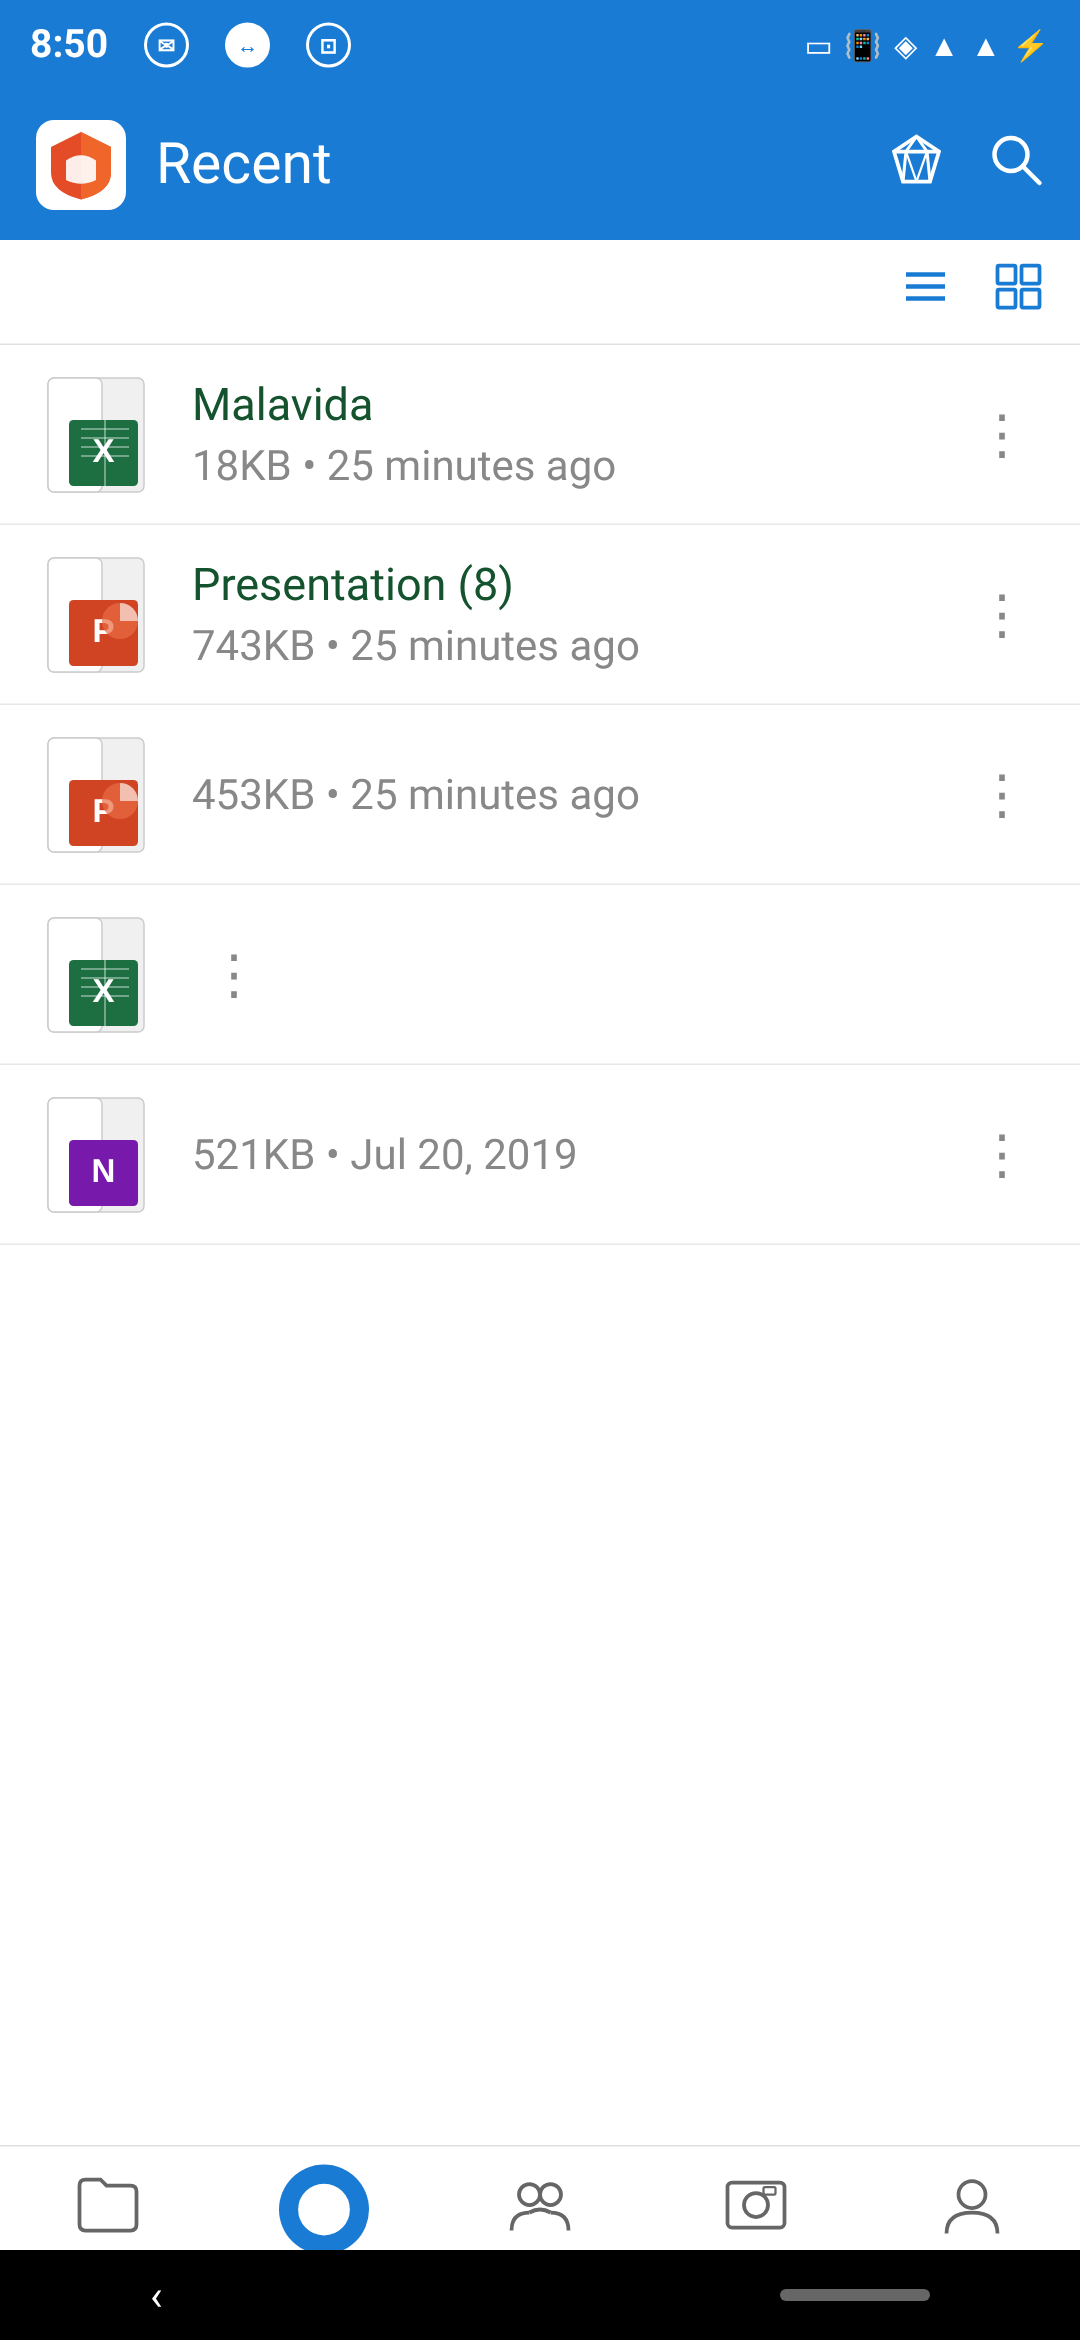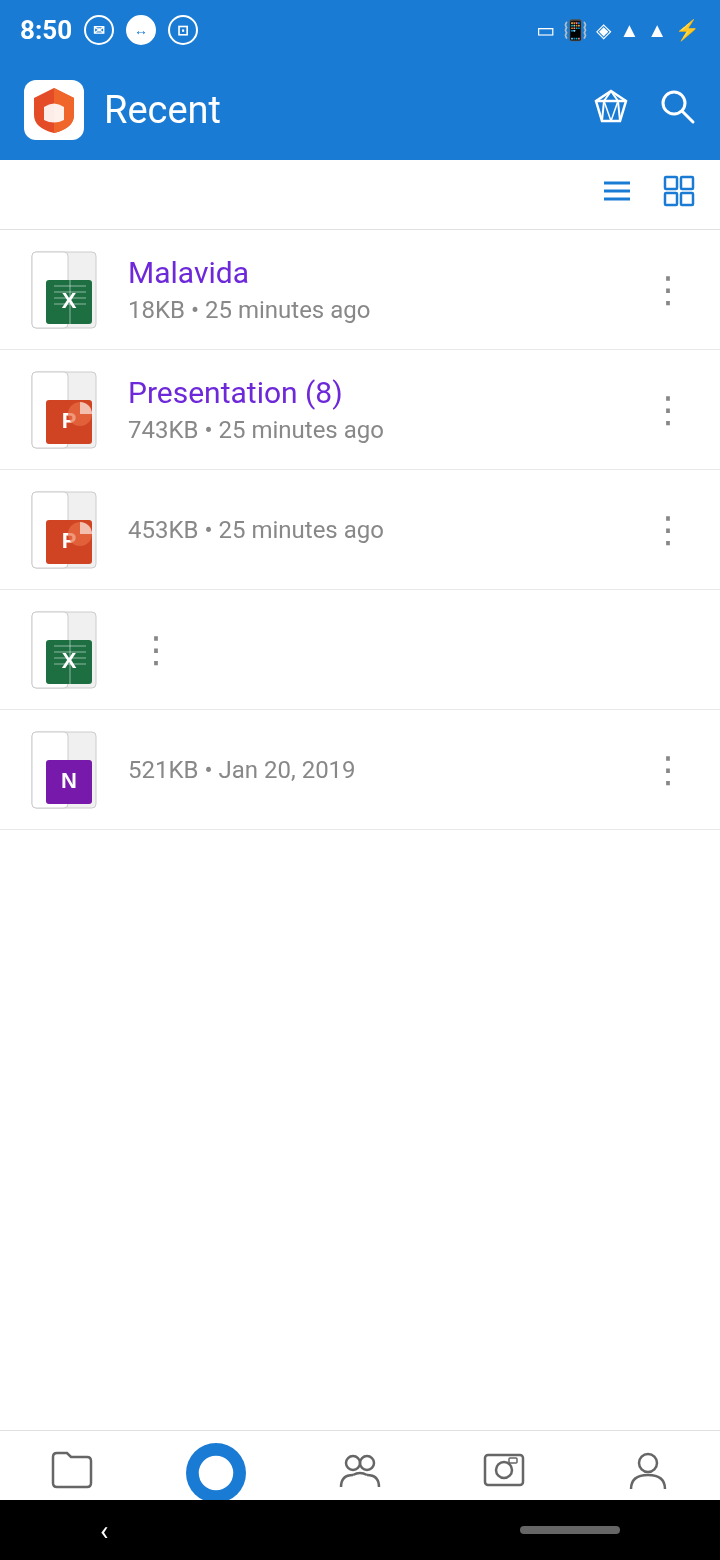--- a/index.html
+++ b/index.html
@@ -18,21 +18,21 @@
       height: 60px;
       display: flex;
       align-items: center;
       justify-content: space-between;
       padding: 0 20px;
       color: #fff;
     }
     .status-left {
       display: flex;
       align-items: center;
-      gap: 12px;
+      gap: 24px;
       font-size: 26px;
       font-weight: bold;
     }
     .status-icons {
       display: flex;
       align-items: center;
       gap: 8px;
       font-size: 20px;
     }
     .status-icon-circle {
@@ -119,26 +119,26 @@
       position: relative;
     }
     .file-icon-container svg {
       width: 80px; height: 80px;
     }
     .file-info {
       flex: 1;
     }
     .file-name {
       font-size: 30px;
-      color: #6d28d9;
+      color: #14532d;
       font-weight: 400;
       margin-bottom: 6px;
     }
     .file-meta {
-      font-size: 24px;
+      font-size: 28px;
       color: #888;
     }
     .file-more {
       color: #888;
       font-size: 36px;
       cursor: pointer;
       padding: 10px;
     }
 
     
@@ -343,21 +343,21 @@
   <div class="file-item">
     <div class="file-icon-container">
       <svg viewBox="0 0 80 80" xmlns="http://www.w3.org/2000/svg">
         <rect x="8" y="2" width="64" height="76" rx="4" fill="#f0f0f0" stroke="#ccc" stroke-width="1"></rect>
         <rect x="8" y="2" width="36" height="76" rx="4" fill="#fff" stroke="#ccc" stroke-width="1"></rect>
         <rect x="22" y="30" width="46" height="44" rx="3" fill="#7719aa"></rect>
         <text x="45" y="58" font-size="22" fill="white" font-weight="bold" text-anchor="middle" font-family="Arial">N</text>
       </svg>
     </div>
     <div class="file-info">
-      <div class="file-meta">521KB • Jan 20, 2019</div>
+      <div class="file-meta">521KB • Jul 20, 2019</div>
     </div>
     <span class="file-more">⋮</span>
   </div>
 
 </div>
 
 <div class="bottom-nav">
 
   <div class="nav-item">
     <div class="nav-icon">

